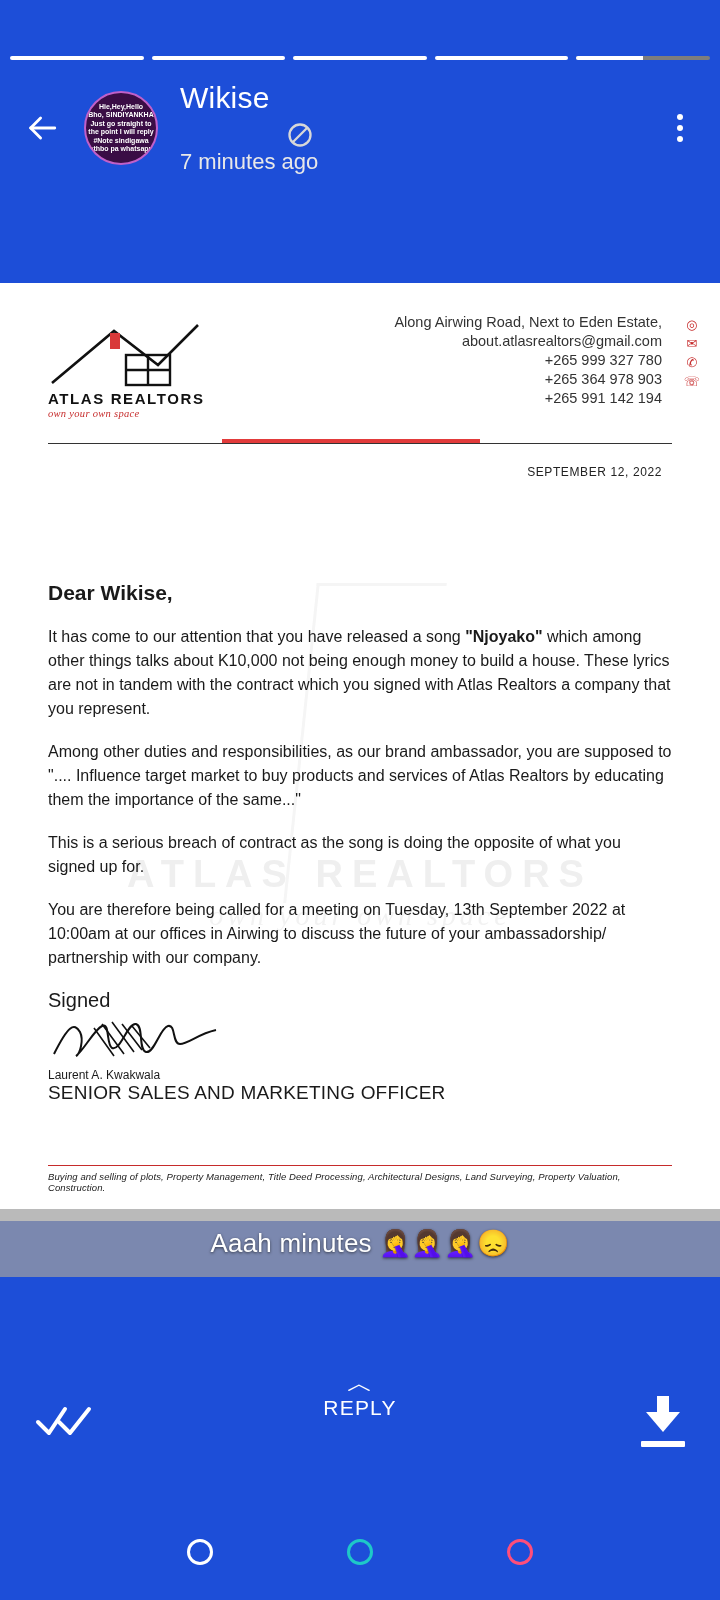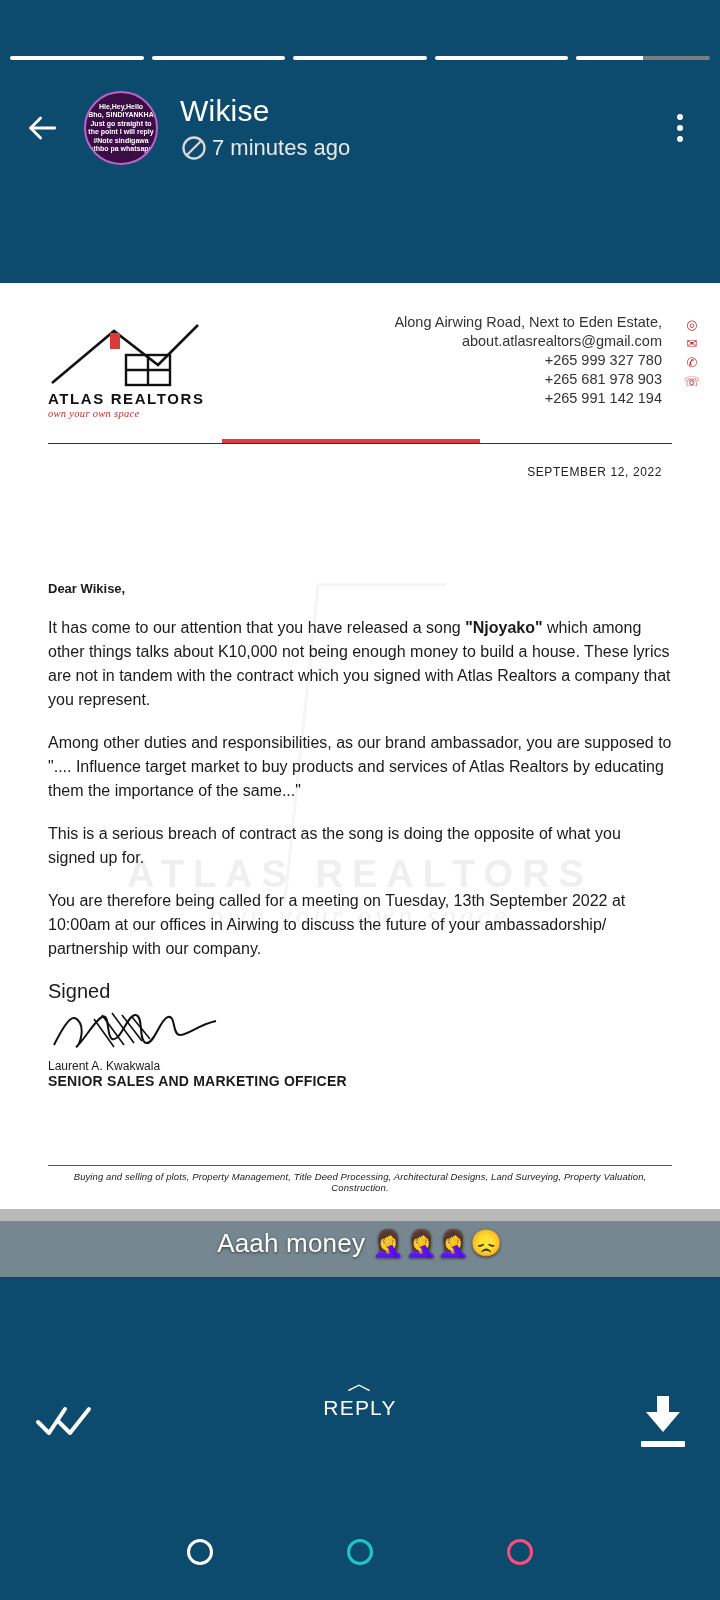--- a/index.html
+++ b/index.html
@@ -2,21 +2,21 @@
 <html><head>
 <meta charset="utf-8">
 <style>
   * { margin:0; padding:0; box-sizing:border-box; }
   html, body {
     width:720px; height:1600px;
     background:#000;
     font-family:"Liberation Sans", sans-serif;
     overflow:hidden;
   }
-  .screen { position:relative; width:720px; height:1600px; background:#0c4a6e; }
+  .screen { position:relative; width:720px; height:1600px; background:#1d4ed8; }
 
   
   .progress-row {
     position:absolute; top:56px; left:10px; right:10px;
     display:flex; gap:8px; height:4px;
   }
   .progress-seg { flex:1; height:4px; background:#ffffff; border-radius:2px; }
   .progress-seg.partial { background:#7d7d7d; position:relative; overflow:hidden; }
   .progress-seg.partial::before {
     content:""; position:absolute; left:0; top:0; bottom:0; width:50%; background:#ffffff;
@@ -41,21 +41,21 @@
     display:flex; align-items:center; justify-content:center;
   }
   .avatar-inner {
     font-size:7px; line-height:8.5px; color:#fff; text-align:center;
     font-family:"Liberation Sans", sans-serif; padding:2px;
     font-weight:bold;
   }
   .avatar-inner span { display:block; white-space:nowrap; }
   .title-wrap { margin-left:22px; display:flex; flex-direction:column; justify-content:center; }
   .acct-name { color:#fff; font-size:30px; font-weight:500; letter-spacing:0.2px; }
-  .time-row { display:flex; align-items:center; margin-top:6px; }
+  .time-row { display:flex; align-items:flex-end; margin-top:6px;flex-direction:column; }
   .mute-icon { width:28px; height:28px; margin-right:4px; flex:0 0 auto; }
   .time-text { color:#e8e8e8; font-size:22px; }
   .kebab {
     margin-left:auto; width:44px; height:56px;
     display:flex; flex-direction:column; align-items:center; justify-content:center; gap:5px;
   }
   .kebab i { display:block; width:6px; height:6px; border-radius:50%; background:#fff; }
 
   
   .media {
@@ -102,33 +102,33 @@
     height:19px; display:flex; align-items:center; justify-content:center;
     font-size:13px; color:#c62b2b;
   }
   .rule { position:absolute; left:48px; right:48px; top:140px; height:1px; background:#333; }
   .rule-red { position:absolute; left:222px; width:258px; top:136px; height:4px; background:#e23b3b; }
 
   .date {
     position:absolute; right:58px; top:182px; font-size:12px; letter-spacing:.6px; color:#222;
   }
   .body { position:absolute; left:48px; right:48px; top:298px; }
-  .salut { font-size:13px; font-weight:bold; margin-bottom:20px; }
+  .salut { font-size:21px; font-weight:bold; margin-bottom:20px; }
   .body p { font-size:16px; line-height:24px; margin-bottom:19px; color:#1a1a1a; }
   .body p b { font-weight:bold; }
   .sig-label { font-size:20px; margin-top:10px; }
   .sig-svg { margin:-2px 0 0 2px; }
   .sig-name { font-size:12px; margin-top:2px; }
-  .sig-role { font-size:14px; font-weight:bold; letter-spacing:.2px; }
+  .sig-role { font-size:19px; font-weight:normal; letter-spacing:.2px; }
 
   
   .lfooter {
     position:absolute; left:48px; right:48px; bottom:28px;
     border-top:1px solid #c62b2b; padding-top:5px;
-    font-size:9.5px; font-style:italic; color:#222; text-align:center; letter-spacing:.1px;
+    font-size:9.5px; font-style:italic; color:#222; letter-spacing:.1px;
   }
 
   
   .caption-band {
     position:absolute; top:1209px; left:0; width:720px; height:68px;
     background:rgba(160,160,160,.72);
     display:flex; align-items:center; justify-content:center;
   }
   .caption-text {
     color:#fff; font-size:26px; text-shadow:0 1px 3px rgba(0,0,0,.6);
@@ -228,21 +228,21 @@
             <line x1="78" y1="53" x2="122" y2="53" stroke="#111" stroke-width="2.4"></line>
           </svg>
           <div class="logo-text">ATLAS REALTORS</div>
           <div class="logo-sub">own your own space</div>
         </div>
 
         <div class="contact">
           <div class="line">Along Airwing Road, Next to Eden Estate,</div>
           <div class="line">about.atlasrealtors@gmail.com</div>
           <div class="line">+265 999 327 780</div>
-          <div class="line">+265 681 978 903</div>
+          <div class="line">+265 364 978 903</div>
           <div class="line">+265 991 142 194</div>
         </div>
         <div class="c-icons">
           <div>◎</div>
           <div>✉</div>
           <div>✆</div>
           <div>☏</div>
         </div>
 
         <div class="rule"></div>
@@ -267,21 +267,21 @@
         </svg>
         <div class="sig-name">Laurent A. Kwakwala</div>
         <div class="sig-role">SENIOR SALES AND MARKETING OFFICER</div>
       </div>
 
       <div class="lfooter">Buying and selling of plots, Property Management, Title Deed Processing, Architectural Designs, Land Surveying, Property Valuation, Construction.</div>
     </div>
   </div>
 
   <div class="caption-band">
-    <div class="caption-text">Aaah money 🤦‍♀️🤦‍♀️🤦‍♀️😞</div>
+    <div class="caption-text">Aaah minutes 🤦‍♀️🤦‍♀️🤦‍♀️😞</div>
   </div>
 
   <div class="bottom">
     <div class="seen">
       <svg width="60" height="36" viewBox="0 0 60 36" fill="none" stroke="#fff" stroke-width="4" stroke-linecap="round" stroke-linejoin="round">
         <polyline points="4,20 15,31 31,7"></polyline>
         <polyline points="25,20 36,31 55,7"></polyline>
       </svg>
     </div>
 

